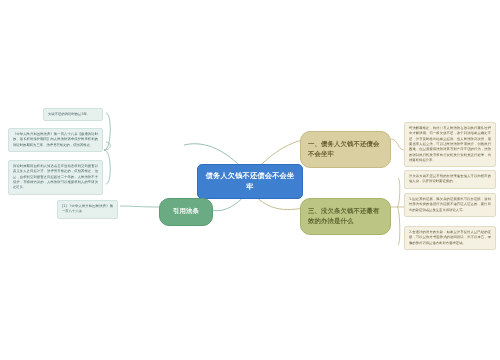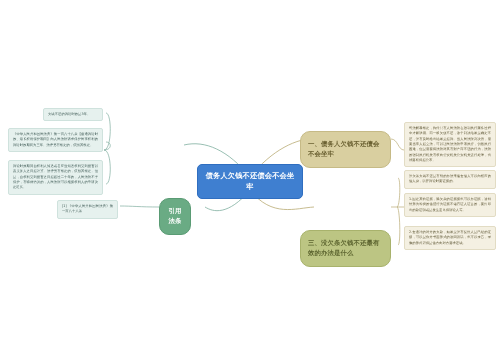--- a/index.html
+++ b/index.html
@@ -72,33 +72,32 @@
   }
   .branch-tan {
     background: #d9cfa0;
     border: 1px solid #c6ba86;
     color: #6b6132;
   }
   .branch-olive {
     background: #bcc583;
     border: 1px solid #a8b26c;
     color: #5d6530;
-    margin-top: 32px;
   }
 
   #branch-left-1 {
     left: 103px;
     top: 140px;
     width: 112px;
     text-align: left;
   }
   #branch-left-2 {
     left: 159px;
     top: 198px;
-    width: 32px;
+    width: 54px;
     text-align: center;
   }
   #branch-right-1 {
     left: 300px;
     top: 131px;
     width: 91px;
     text-align: left;
   }
   #branch-right-2 {
     left: 300px;

